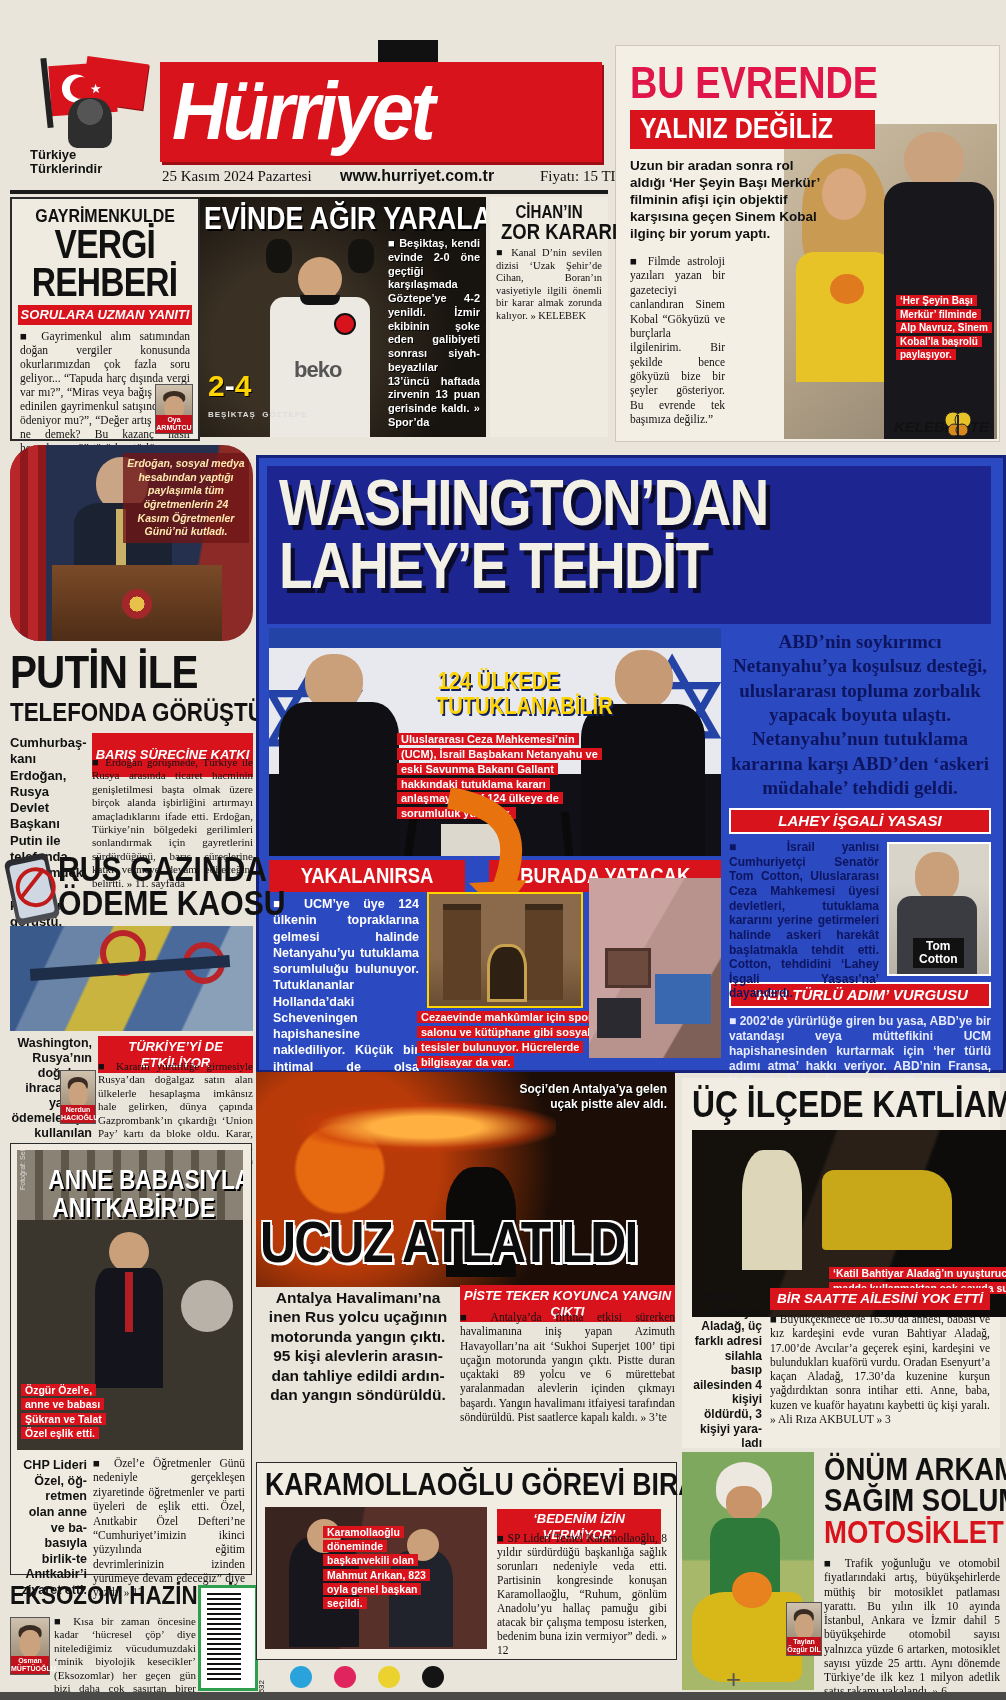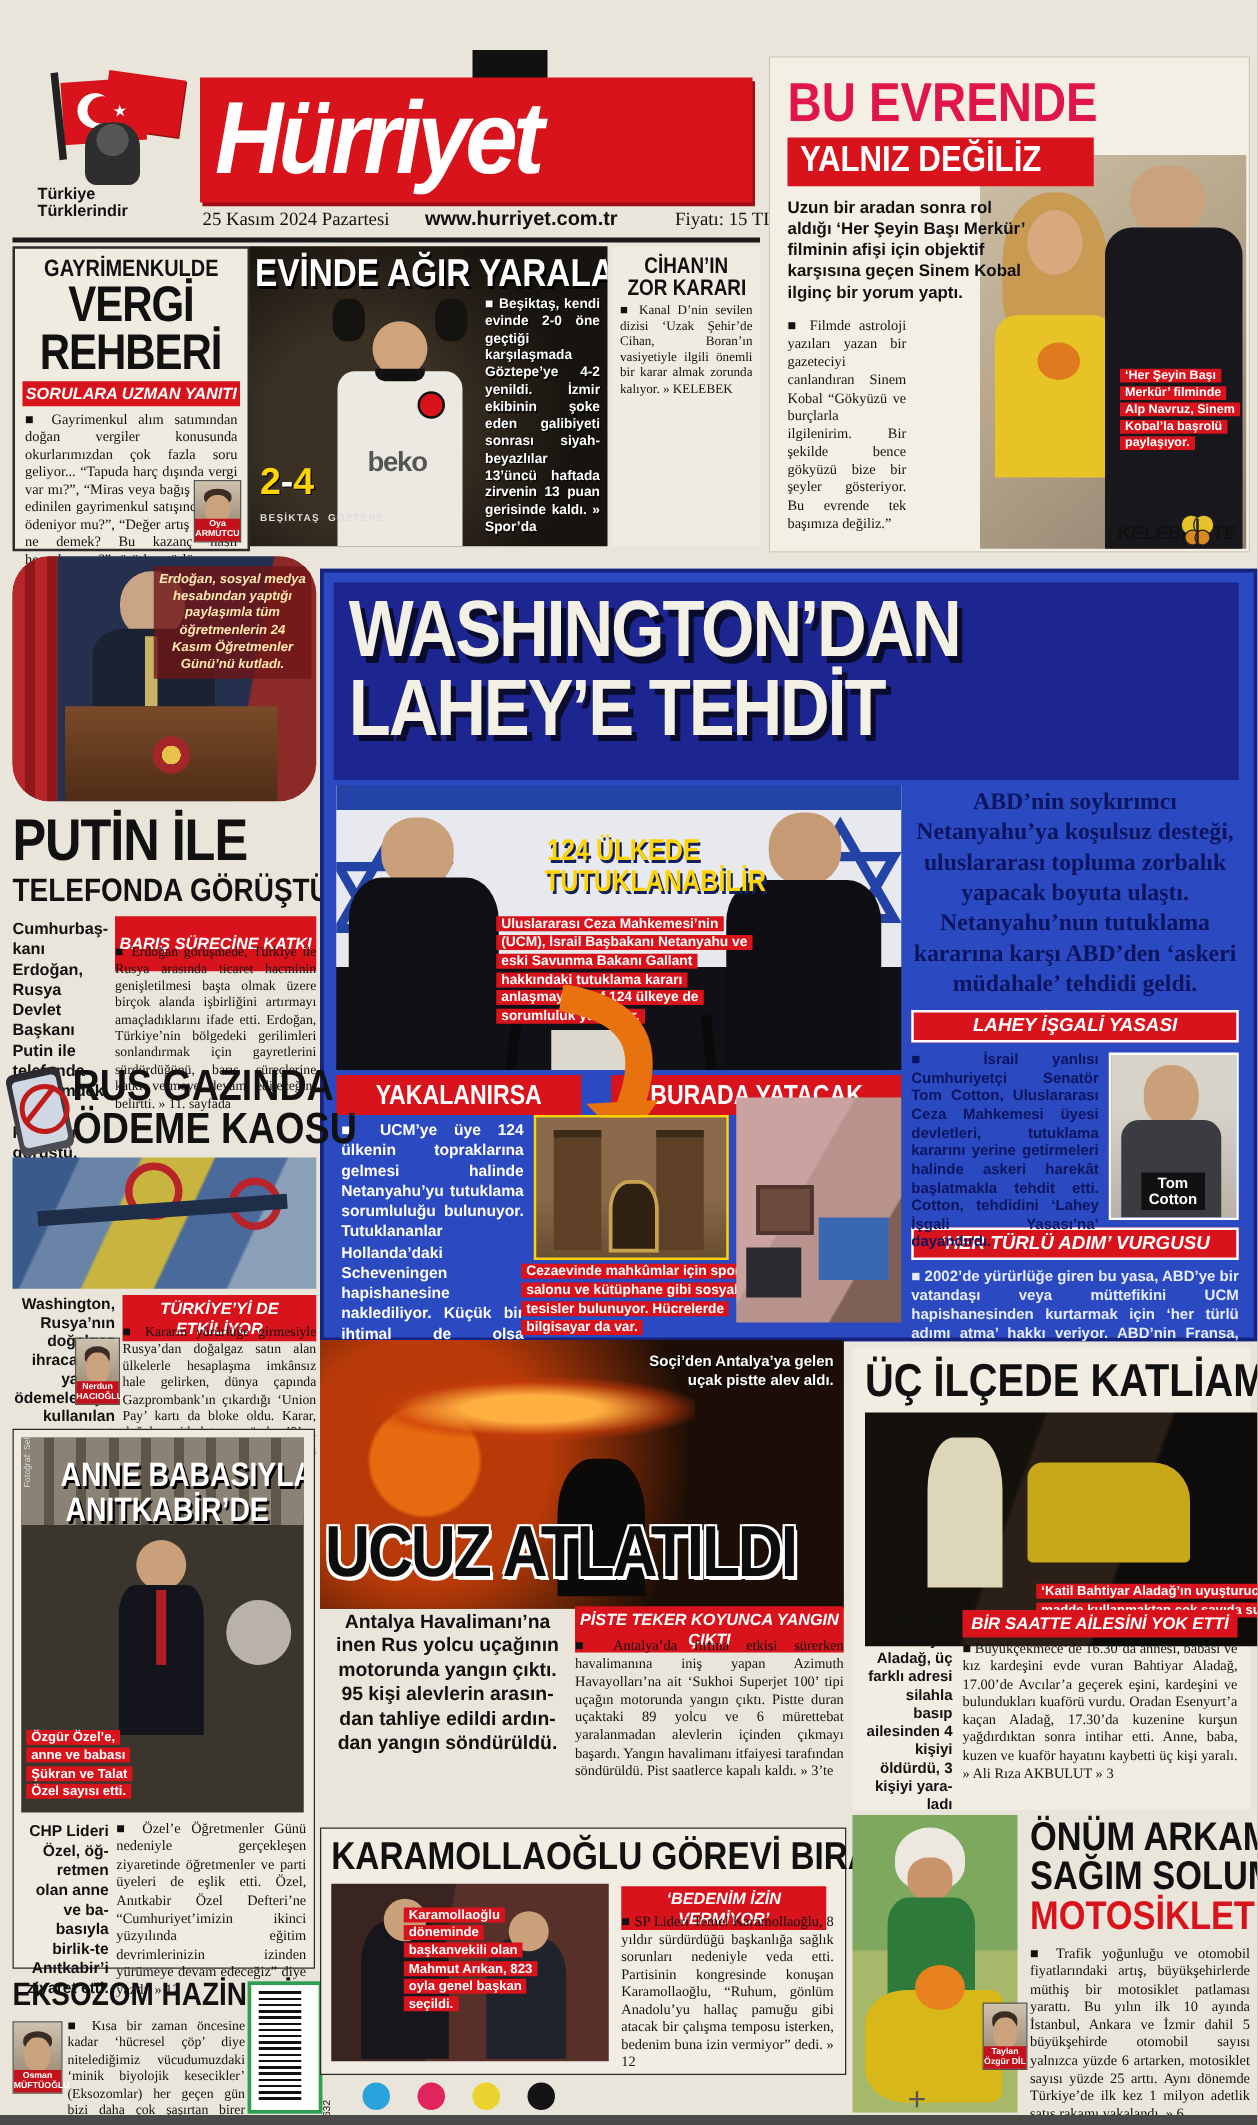--- a/index.html
+++ b/index.html
@@ -109,21 +109,21 @@
     </div>
     <div class="abs" style="left:8px;bottom:18px;color:#ddd;font-size:8px;font-weight:bold;letter-spacing:1px;">
       <span>BEŞİKTAŞ</span>&nbsp;&nbsp;<span>GÖZTEPE</span>
     </div>
     <div class="abs jt" style="right:6px;top:40px;width:92px;color:#fff;font-size:11px;font-weight:bold;line-height:1.25;text-shadow:1px 1px 0 #000;">■ Beşiktaş, kendi evinde 2-0 öne geçtiği karşılaşmada Göztepe’ye 4-2 yenildi. İzmir ekibinin şoke eden galibiyeti sonrası siyah-beyazlılar 13’üncü haftada zirvenin 13 puan gerisinde kaldı. » Spor’da</div>
   </div>
 
   <div class="abs" style="left:490px;top:197px;width:118px;height:240px;background:#efebe0;">
     <div style="text-align:center;font-weight:bold;line-height:1;margin-top:6px;">
       <div style="font-size:18px;"><span class="condc">CİHAN’IN</span></div>
-      <div style="font-size:18px;"><span class="condc">ZOR KARARI</span></div>
+      <div style="font-size:22px;"><span class="condc">ZOR KARARI</span></div>
     </div>
     <div class="serif jt" style="margin:4px 6px;font-size:10.5px;line-height:1.2;">■ Kanal D’nin sevilen dizisi ‘Uzak Şehir’de Cihan, Boran’ın vasiyetiyle ilgili önemli bir karar almak zorunda kalıyor. » KELEBEK</div>
   </div>
 
   <div class="photo" style="left:10px;top:445px;width:243px;height:196px;background:linear-gradient(100deg,#7d1e20 0 12%,#24304e 13% 75%,#8c2a28 76% 100%);border-radius:30px;">
     <div class="abs" style="left:0;top:0;width:36px;height:196px;background:repeating-linear-gradient(90deg,#b8262a 0 10px,#8f181c 10px 18px);"></div>
     <div class="abs" style="left:86px;top:12px;width:52px;height:54px;background:#caa585;border-radius:48%;"></div>
     <div class="abs" style="left:64px;top:58px;width:98px;height:80px;background:#1b2232;border-radius:26% 26% 0 0;"></div>
     <div class="abs" style="left:106px;top:64px;width:10px;height:56px;background:#c9b268;"></div>
     <div class="abs" style="left:42px;top:120px;width:170px;height:76px;background:linear-gradient(#7a4a28,#4e2d16);">
@@ -231,21 +231,21 @@
       <div class="abs" style="left:0;top:0;width:226px;height:70px;background:repeating-linear-gradient(90deg,#8a8274 0 18px,#5e5648 18px 26px);"></div>
       <div class="abs" style="left:92px;top:82px;width:40px;height:40px;background:#c9a07a;border-radius:50%;"></div>
       <div class="abs" style="left:78px;top:118px;width:68px;height:120px;background:#14151c;border-radius:20% 20% 0 0;">
         <div class="abs" style="left:30px;top:4px;width:8px;height:60px;background:#b01e24;"></div>
       </div>
       <div class="abs" style="right:10px;top:130px;width:52px;height:52px;background:#b8b2a8;border-radius:50%;"></div>
       <div class="abs" style="left:2px;top:40px;color:#ddd;font-size:7px;transform:rotate(-90deg);transform-origin:left top;white-space:nowrap;">Fotoğraf: Selahattin SÖNMEZ</div>
       <div class="abs" style="left:12px;top:16px;width:210px;text-align:center;color:#fff;font-size:27px;font-weight:bold;line-height:1.05;text-shadow:2px 2px 0 #000;">
         <span class="condc">ANNE BABASIYLA</span><br><span class="condc">ANITKABİR’DE</span>
       </div>
-      <div class="abs caption-strips" style="left:4px;bottom:10px;width:96px;font-size:10.5px;text-align:left;"><span>Özgür Özel’e, anne ve babası Şükran ve Talat Özel sayısı etti.</span></div>
+      <div class="abs caption-strips" style="left:4px;bottom:10px;width:96px;font-size:10.5px;text-align:left;"><span>Özgür Özel’e, anne ve babası Şükran ve Talat Özel eşlik etti.</span></div>
     </div>
     <div class="abs" style="left:8px;top:314px;width:68px;font-size:12.5px;font-weight:bold;text-align:right;line-height:1.25;">CHP Lideri Özel, öğ-retmen olan anne ve ba-basıyla birlik-te Anıtkabir’i ziyaret etti.</div>
     <div class="abs serif jt" style="left:82px;top:312px;width:152px;font-size:11.5px;line-height:1.25;">■ Özel’e Öğretmenler Günü nedeniyle gerçekleşen ziyaretinde öğretmenler ve parti üyeleri de eşlik etti. Özel, Anıtkabir Özel Defteri’ne “Cumhuriyet’imizin ikinci yüzyılında eğitim devrimlerinizin izinden yürümeye devam edeceğiz” diye yazdı. » 12</div>
   </div>
 
   <div class="abs" style="left:10px;top:1580px;width:240px;height:110px;">
     <div style="font-size:26px;font-weight:bold;"><span class="cond">EKSOZOM HAZİNESİ</span></div>
     <div style="position:relative;">
       <div class="portrait" style="left:0;top:6px;width:38px;height:56px;">
         <div class="hair"></div>

